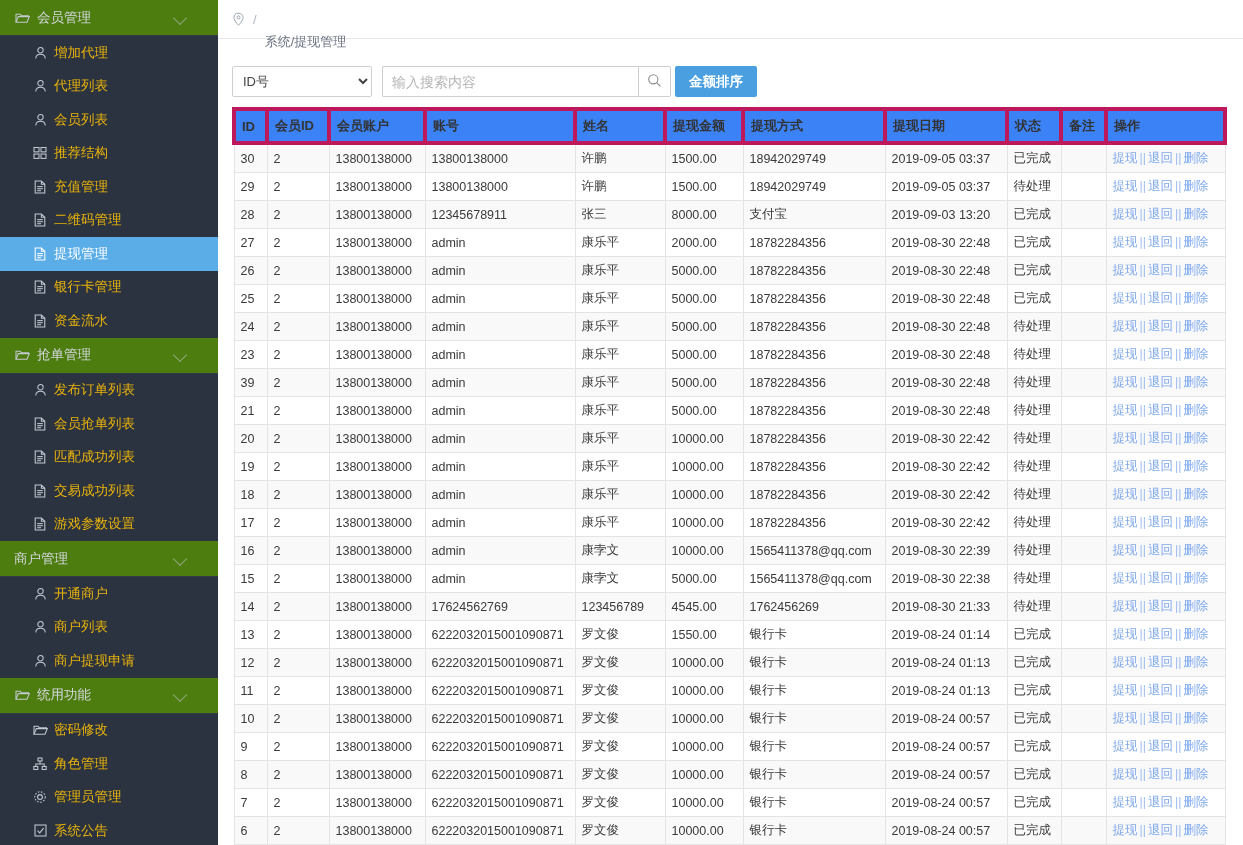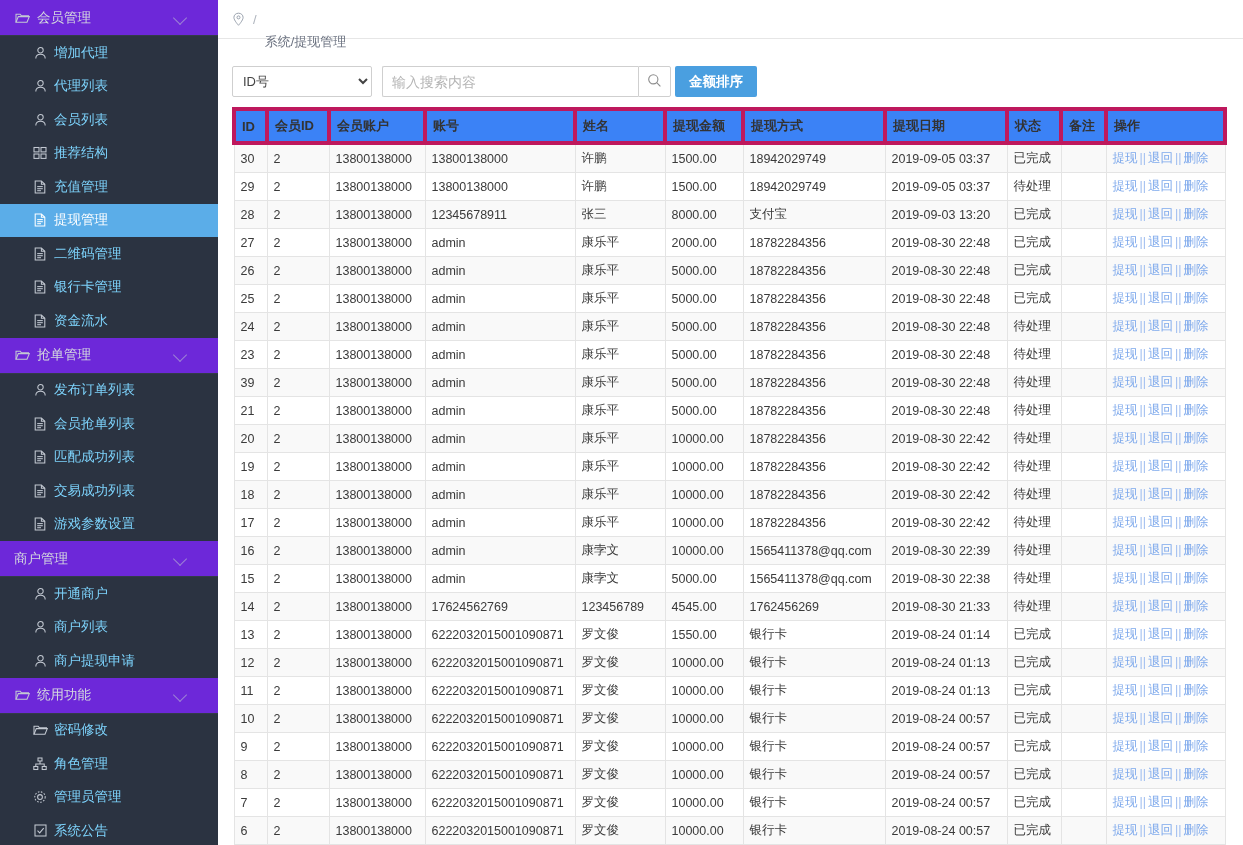--- a/index.html
+++ b/index.html
@@ -16,21 +16,21 @@
 
   
   #sidebar {
     width: 218px; min-width: 218px; height: 845px;
     background: #2b3341;
     overflow: hidden;
     position: relative;
   }
   .nav-group-header {
     height: 36px;
-    background: #6d28d9;
+    background: #4d7c0f;
     color: #d4d8de;
     display: flex;
     align-items: center;
     padding: 0 29px 0 14px;
     font-size: 13.5px;
     cursor: pointer;
     position: relative;
     border-bottom: 1px solid #333b49;
   }
   .nav-group-header .g-ico {
@@ -53,21 +53,21 @@
     width: 9px; height: 9px;
     border-right: 1.5px solid #c3c9d2;
     border-bottom: 1.5px solid #c3c9d2;
     transform: rotate(45deg);
   }
   .nav-item {
     height: 33.5px;
     display: flex;
     align-items: center;
     padding-left: 32px;
-    color: #7dd3fc;
+    color: #eab308;
     font-size: 13.5px;
     cursor: pointer;
     white-space: nowrap;
   }
   .nav-item .i-ico {
     width: 16px; height: 16px;
     margin-right: 6px;
     display: inline-flex; align-items: center; justify-content: center;
     flex: 0 0 16px;
   }
@@ -257,43 +257,43 @@
           <svg width="12" height="14" viewBox="0 0 12 14">
             <path d="M1.2 1h6.2l3.4 3.3v8.7H1.2Z" fill="none" stroke="#c3c9d2" stroke-width="1.05"></path>
             <path d="M7.4 1v3.3h3.4" fill="none" stroke="#c3c9d2" stroke-width="1.05"></path>
             <line x1="3.2" y1="6.6" x2="8.8" y2="6.6" fill="none" stroke="#c3c9d2" stroke-width="1.05"></line>
             <line x1="3.2" y1="8.7" x2="8.8" y2="8.7" fill="none" stroke="#c3c9d2" stroke-width="1.05"></line>
             <line x1="3.2" y1="10.7" x2="7" y2="10.7" fill="none" stroke="#c3c9d2" stroke-width="1.05"></line>
           </svg>
         </span>
         <span>充值管理</span>
       </div>
+      <div class="nav-item">
+        <span class="i-ico">
+          <svg width="12" height="14" viewBox="0 0 12 14">
+            <path d="M1.2 1h6.2l3.4 3.3v8.7H1.2Z" fill="none" stroke="#c3c9d2" stroke-width="1.05"></path>
+            <path d="M7.4 1v3.3h3.4" fill="none" stroke="#c3c9d2" stroke-width="1.05"></path>
+            <line x1="3.2" y1="6.6" x2="8.8" y2="6.6" fill="none" stroke="#c3c9d2" stroke-width="1.05"></line>
+            <line x1="3.2" y1="8.7" x2="8.8" y2="8.7" fill="none" stroke="#c3c9d2" stroke-width="1.05"></line>
+            <line x1="3.2" y1="10.7" x2="7" y2="10.7" fill="none" stroke="#c3c9d2" stroke-width="1.05"></line>
+          </svg>
+        </span>
+        <span>二维码管理</span>
+      </div>
       <div class="nav-item active">
         <span class="i-ico">
           <svg width="12" height="14" viewBox="0 0 12 14">
             <path d="M1.2 1h6.2l3.4 3.3v8.7H1.2Z" fill="none" stroke="#ffffff" stroke-width="1.05"></path>
             <path d="M7.4 1v3.3h3.4" fill="none" stroke="#ffffff" stroke-width="1.05"></path>
             <line x1="3.2" y1="6.6" x2="8.8" y2="6.6" fill="none" stroke="#ffffff" stroke-width="1.05"></line>
             <line x1="3.2" y1="8.7" x2="8.8" y2="8.7" fill="none" stroke="#ffffff" stroke-width="1.05"></line>
             <line x1="3.2" y1="10.7" x2="7" y2="10.7" fill="none" stroke="#ffffff" stroke-width="1.05"></line>
           </svg>
         </span>
         <span>提现管理</span>
-      </div>
-      <div class="nav-item">
-        <span class="i-ico">
-          <svg width="12" height="14" viewBox="0 0 12 14">
-            <path d="M1.2 1h6.2l3.4 3.3v8.7H1.2Z" fill="none" stroke="#c3c9d2" stroke-width="1.05"></path>
-            <path d="M7.4 1v3.3h3.4" fill="none" stroke="#c3c9d2" stroke-width="1.05"></path>
-            <line x1="3.2" y1="6.6" x2="8.8" y2="6.6" fill="none" stroke="#c3c9d2" stroke-width="1.05"></line>
-            <line x1="3.2" y1="8.7" x2="8.8" y2="8.7" fill="none" stroke="#c3c9d2" stroke-width="1.05"></line>
-            <line x1="3.2" y1="10.7" x2="7" y2="10.7" fill="none" stroke="#c3c9d2" stroke-width="1.05"></line>
-          </svg>
-        </span>
-        <span>二维码管理</span>
       </div>
       <div class="nav-item">
         <span class="i-ico">
           <svg width="12" height="14" viewBox="0 0 12 14">
             <path d="M1.2 1h6.2l3.4 3.3v8.7H1.2Z" fill="none" stroke="#c3c9d2" stroke-width="1.05"></path>
             <path d="M7.4 1v3.3h3.4" fill="none" stroke="#c3c9d2" stroke-width="1.05"></path>
             <line x1="3.2" y1="6.6" x2="8.8" y2="6.6" fill="none" stroke="#c3c9d2" stroke-width="1.05"></line>
             <line x1="3.2" y1="8.7" x2="8.8" y2="8.7" fill="none" stroke="#c3c9d2" stroke-width="1.05"></line>
             <line x1="3.2" y1="10.7" x2="7" y2="10.7" fill="none" stroke="#c3c9d2" stroke-width="1.05"></line>
           </svg>

